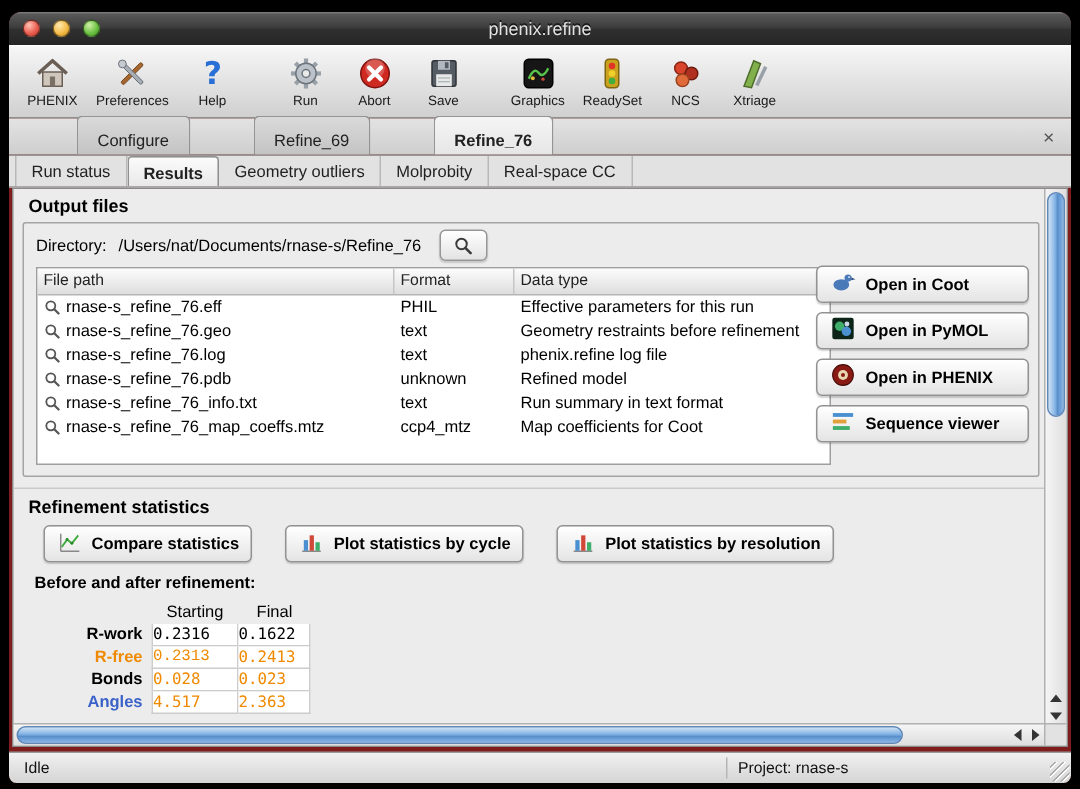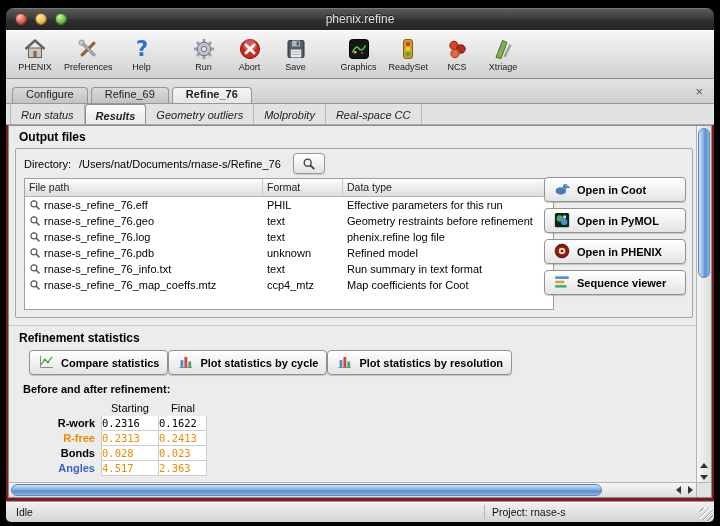--- a/index.html
+++ b/index.html
@@ -35,34 +35,34 @@
   .tb-item + .tb-item{margin-left:4px;}
   .tb-item.grp{margin-left:20px;}
   .tb-icon{width:26px;height:26px;display:flex;align-items:center;justify-content:center;}
   .tb-label{font-size:9px;color:#1a1a1a;margin-top:0;white-space:nowrap;}
   
   .main-tabs{
     height:22px;flex:0 0 22px;display:flex;align-items:flex-end;padding:2px 6px 0;
     background:linear-gradient(#e3e3e3,#cecece);border-bottom:1px solid #979797;
   }
   .mtab{
-    padding:0 13px 3px;margin-right:3px;font-size:11px;color:#222;
+    padding:10px 13px 3px;margin-right:3px;font-size:11px;color:#222;
     border:1px solid #949494;border-bottom:none;border-radius:4px 4px 0 0;
-    background:linear-gradient(#dadada,#c3c3c3);white-space:nowrap;
+    background:linear-gradient(#dadada,#c3c3c3);white-space:nowrap;margin-left:39px;
   }
   .mtab.active{background:linear-gradient(#f5f5f5,#e6e6e6);font-weight:bold;}
   .tab-close{margin-left:auto;align-self:center;font-size:13px;line-height:13px;color:#555;padding:0 5px 2px;}
   
   .sub-tabs{
     height:20px;flex:0 0 20px;display:flex;align-items:stretch;padding:0 4px;
     background:#e2e2e2;border-bottom:1px solid #a8a8a8;
   }
   .stab{
     padding:4px 10px 2px;font-size:11px;color:#222;border-right:1px solid #b8b8b8;
-    display:flex;align-items:center;white-space:nowrap;font-style:italic;
+    display:flex;align-items:center;white-space:nowrap;
   }
   .stab:first-child{border-left:1px solid #b8b8b8;}
   .stab.active{
     font-weight:bold;background:linear-gradient(#fbfbfb,#e9e9e9);
     border:1px solid #8f8f8f;border-bottom:none;border-radius:3px 3px 0 0;
   }
   
   .content{
     flex:1 1 auto;position:relative;margin:0 2px;background:#ececec;
     border:1px solid #8a8a8a;overflow:hidden;
@@ -98,21 +98,21 @@
   .mag{display:inline-flex;width:12px;height:12px;flex:0 0 12px;}
   .side-buttons{position:absolute;right:6px;top:28px;width:142px;display:flex;flex-direction:column;gap:6px;}
   .side-btn,.stat-btn{
     display:flex;align-items:center;gap:6px;height:25px;padding:0 8px;
     background:linear-gradient(#ffffff,#e4e4e4);border:1px solid #929292;border-radius:4px;
     font-family:"Liberation Sans",sans-serif;font-size:11px;font-weight:bold;color:#000;
     box-shadow:0 1px 1px rgba(0,0,0,.18);cursor:default;
   }
   .hsep{position:absolute;left:0;right:0;top:199px;border-top:1px solid #c9c9c9;}
   #heading-stats{top:205px;}
-  .stats-buttons{position:absolute;left:20px;top:224px;display:flex;}
+  .stats-buttons{position:absolute;left:20px;top:224px;display:flex;gap:22px;}
   .subheading{position:absolute;left:14px;top:257px;font-size:11px;font-weight:bold;color:#000;}
   .stats-table{position:absolute;left:34px;top:274px;font-size:11px;}
   .st-row{display:grid;grid-template-columns:58px 58px 48px;}
   .st-cell{height:15px;line-height:15px;box-sizing:border-box;}
   .st-colhead{text-align:center;color:#000;height:16px;line-height:16px;}
   .st-label{font-weight:bold;text-align:right;padding-right:6px;}
   .st-num{
     background:#fff;border:1px solid #cccccc;border-left:none;text-align:left;padding-right:4px;
     font-family:"DejaVu Sans Mono",monospace;font-size:10.5px;
   }
@@ -480,21 +480,21 @@
           <div class="st-cell st-colhead">Starting</div>
           <div class="st-cell st-colhead">Final</div>
         </div>
         <div class="st-row">
           <div class="st-cell st-label" style="color: rgb(0, 0, 0);">R-work</div>
           <div class="st-cell st-num" style="color: rgb(0, 0, 0);">0.2316</div>
           <div class="st-cell st-num" style="color: rgb(0, 0, 0);">0.1622</div>
         </div>
         <div class="st-row">
           <div class="st-cell st-label" style="color: rgb(239, 138, 0);">R-free</div>
-          <div class="st-cell st-num" style="color: rgb(239, 138, 0);">0.2313</div>
+          <div class="st-cell st-num" style="color: rgb(239, 138, 0); font-family: Liberation Mono, monospace;">0.2313</div>
           <div class="st-cell st-num" style="color: rgb(239, 138, 0);">0.2413</div>
         </div>
         <div class="st-row">
           <div class="st-cell st-label" style="color: rgb(0, 0, 0);">Bonds</div>
           <div class="st-cell st-num" style="color: rgb(239, 138, 0);">0.028</div>
           <div class="st-cell st-num" style="color: rgb(239, 138, 0);">0.023</div>
         </div>
         <div class="st-row">
           <div class="st-cell st-label" style="color: rgb(58, 98, 200);">Angles</div>
           <div class="st-cell st-num" style="color: rgb(239, 138, 0);">4.517</div>

